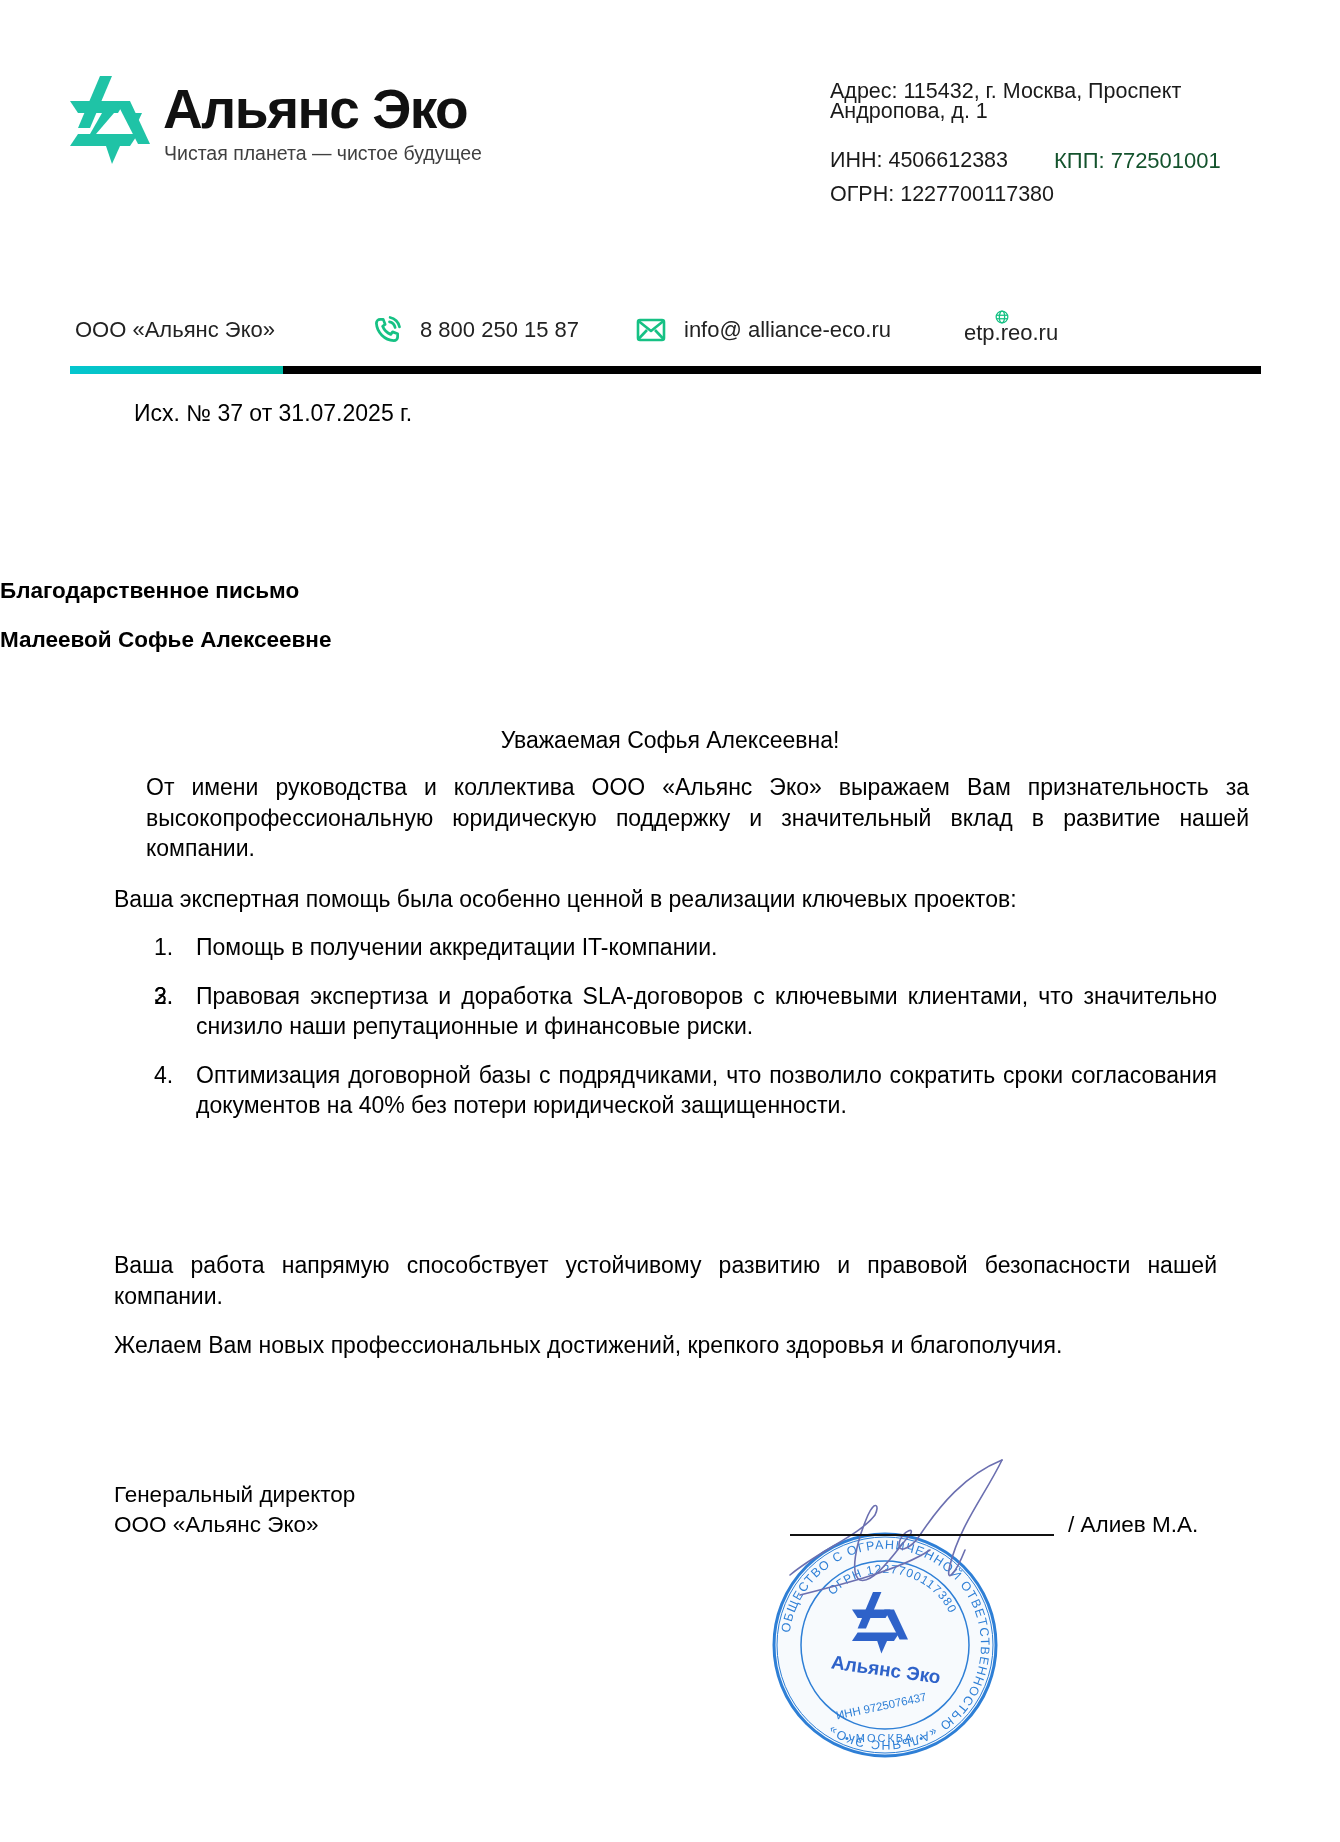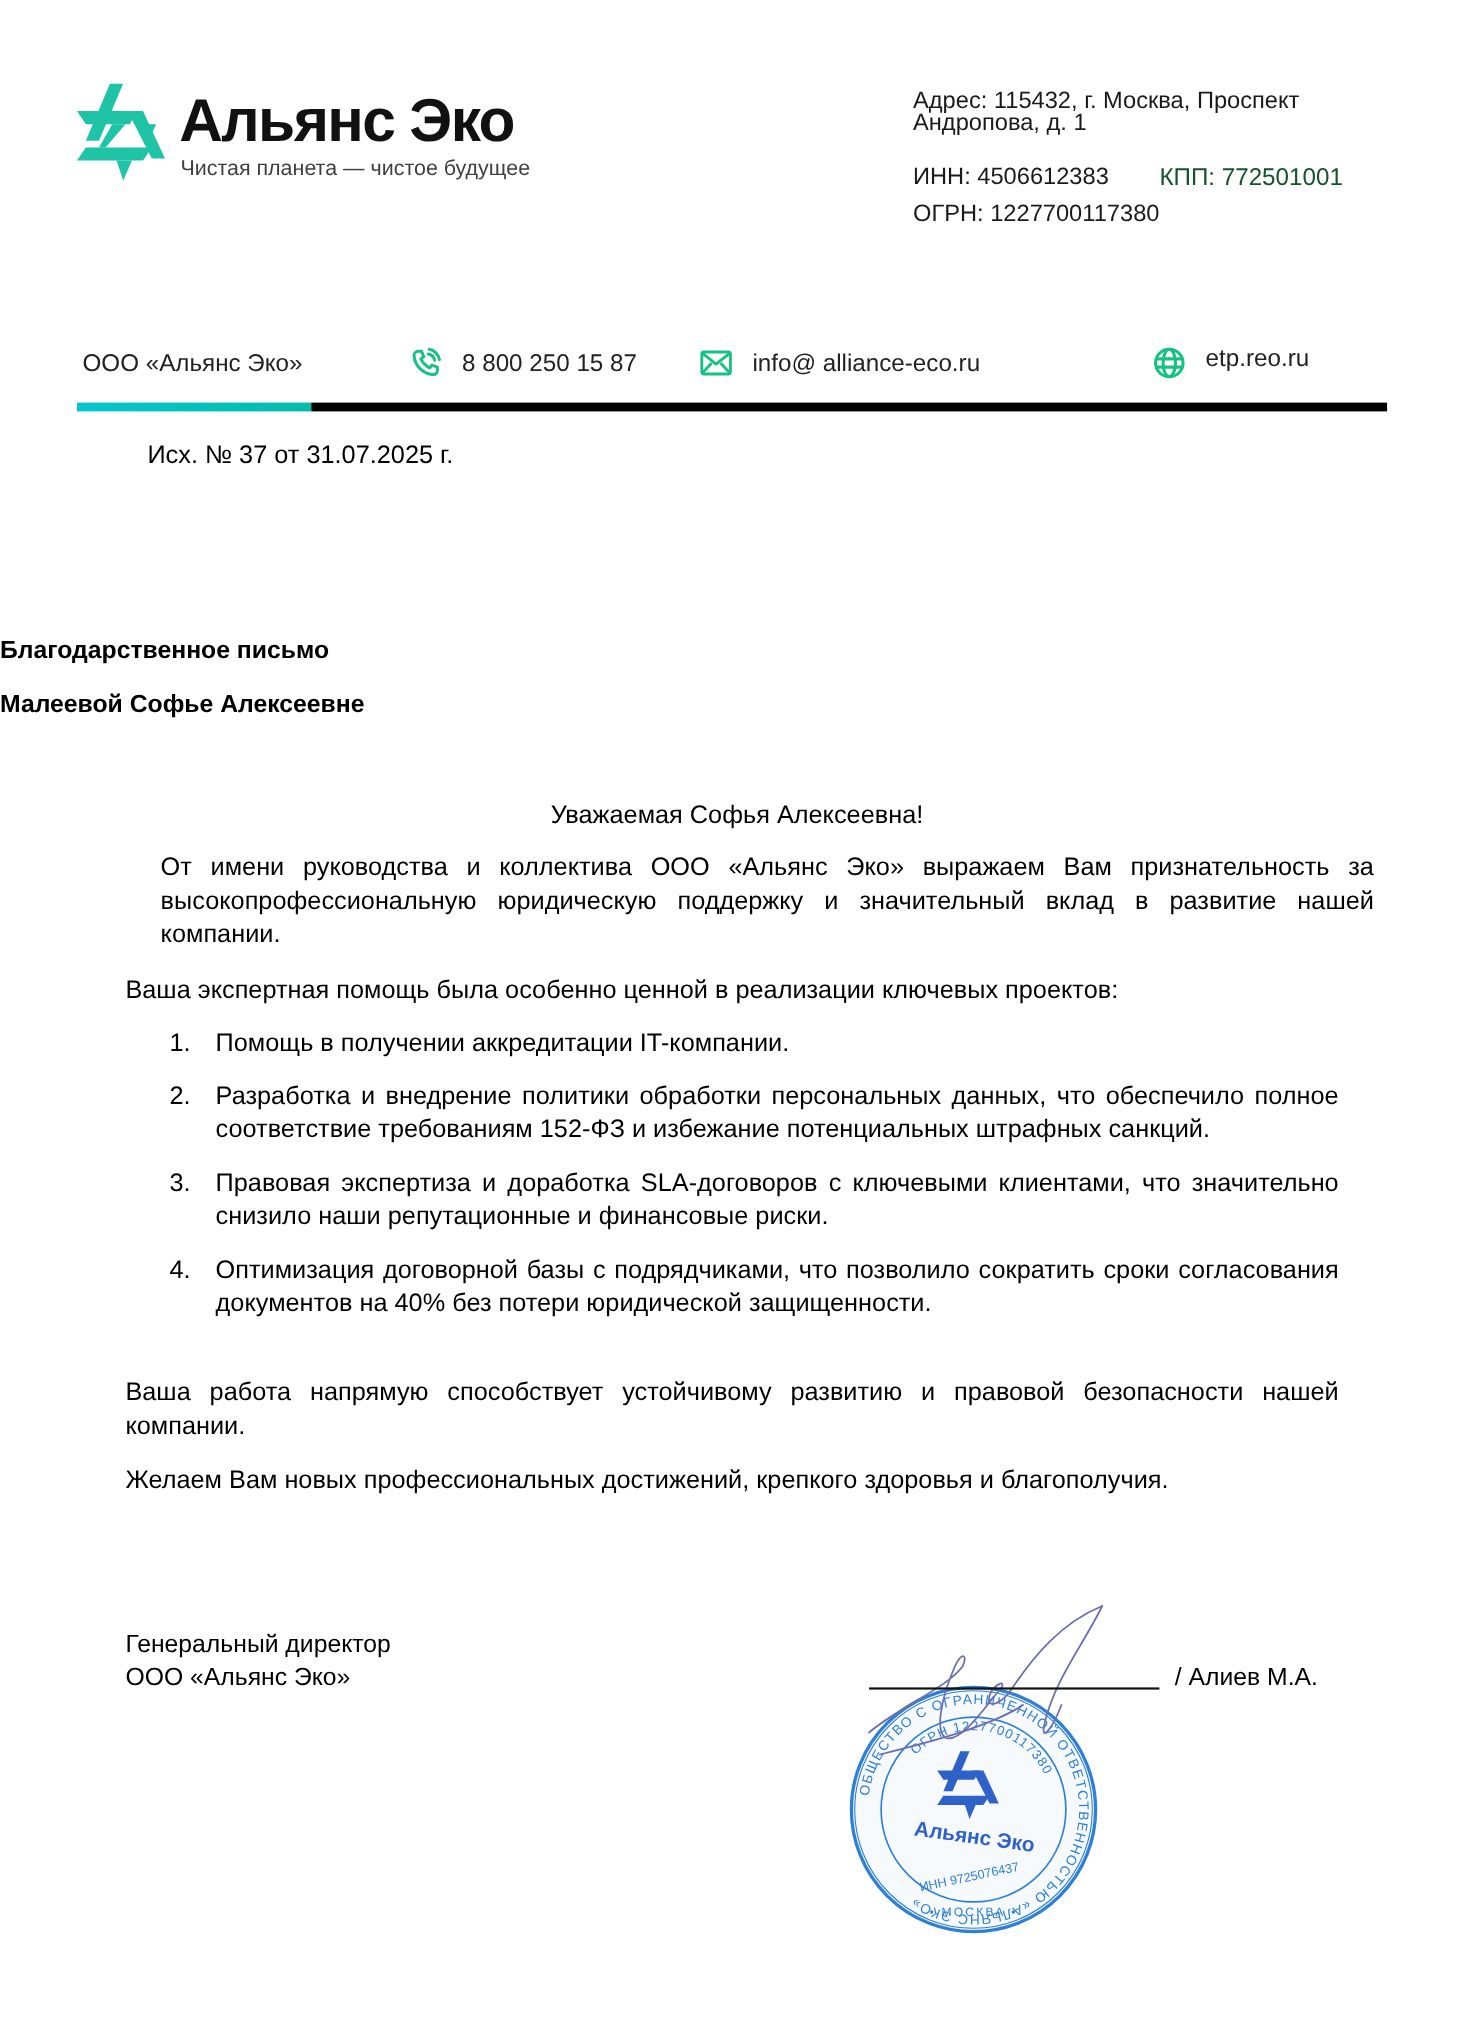--- a/index.html
+++ b/index.html
@@ -17,21 +17,21 @@
     .req-kpp { position: absolute; left: 1054px; top: 150px; font-size: 22px; color: #14532d; line-height: 1; }
     .req-ogrn { top: 184px; }
 
     
     .contact-row { position: absolute; top: 310px; left: 0; width: 1340px; height: 40px; }
     .contact { position: absolute; top: 0; display: flex; align-items: center; height: 40px; font-size: 22px; color: #222; white-space: nowrap; }
     .contact svg { margin-right: 18px; }
     .c-company { left: 75px; }
     .c-phone { left: 372px; }
     .c-email { left: 636px; }
-    .c-site { left: 1048px; }
+    .c-site { left: 964px; flex-direction: column; }
 
     .rule { position: absolute; top: 366px; height: 8px; }
     .rule-accent { left: 70px; width: 213px; background: linear-gradient(90deg, #05c6cf, #02bda9); }
     .rule-dark { left: 283px; width: 978px; background: #000; }
 
     .outgoing { position: absolute; left: 134px; top: 402px; font-size: 23px; line-height: 1; }
 
     .title { position: absolute; left: 0; width: 1340px; text-align: left; font-weight: bold; font-size: 22.5px; line-height: 1; }
     .title-1 { top: 580px; }
     .title-2 { top: 629px; }
@@ -117,21 +117,21 @@
 <div class="title title-1">Благодарственное письмо</div>
 <div class="title title-2">Малеевой Софье Алексеевне</div>
 
 <div class="salutation">Уважаемая Софья Алексеевна!</div>
 
 <div class="body-text p1">От имени руководства и коллектива ООО «Альянс Эко» выражаем Вам признательность за высокопрофессиональную юридическую поддержку и значительный вклад в развитие нашей компании.</div>
 <div class="body-text p2">Ваша экспертная помощь была особенно ценной в реализации ключевых проектов:</div>
 
 <ol class="list">
   <li><span class="num">1.</span><span>Помощь в получении аккредитации IT-компании.</span></li>
-  <li><span class="num">2.</span><span>Разработка и внедрение политики обработки персональных данных, что обеспечило полное соответствие требованиям 152-ФЗ и избежание потенциальных штрафных санкций.</span></li>
+  <li><span class="num">2.</span></li>
   <li><span class="num">3.</span><span>Правовая экспертиза и доработка SLA-договоров с ключевыми клиентами, что значительно снизило наши репутационные и финансовые риски.</span></li>
   <li><span class="num">4.</span><span>Оптимизация договорной базы с подрядчиками, что позволило сократить сроки согласования документов на 40% без потери юридической защищенности.</span></li>
 </ol>
 
 <div class="body-text p3">Ваша работа напрямую способствует устойчивому развитию и правовой безопасности нашей компании.</div>
 <div class="body-text p4">Желаем Вам новых профессиональных достижений, крепкого здоровья и благополучия.</div>
 
 <div class="sign-left">
   <div>Генеральный директор</div>
   <div>ООО «Альянс Эко»</div>

